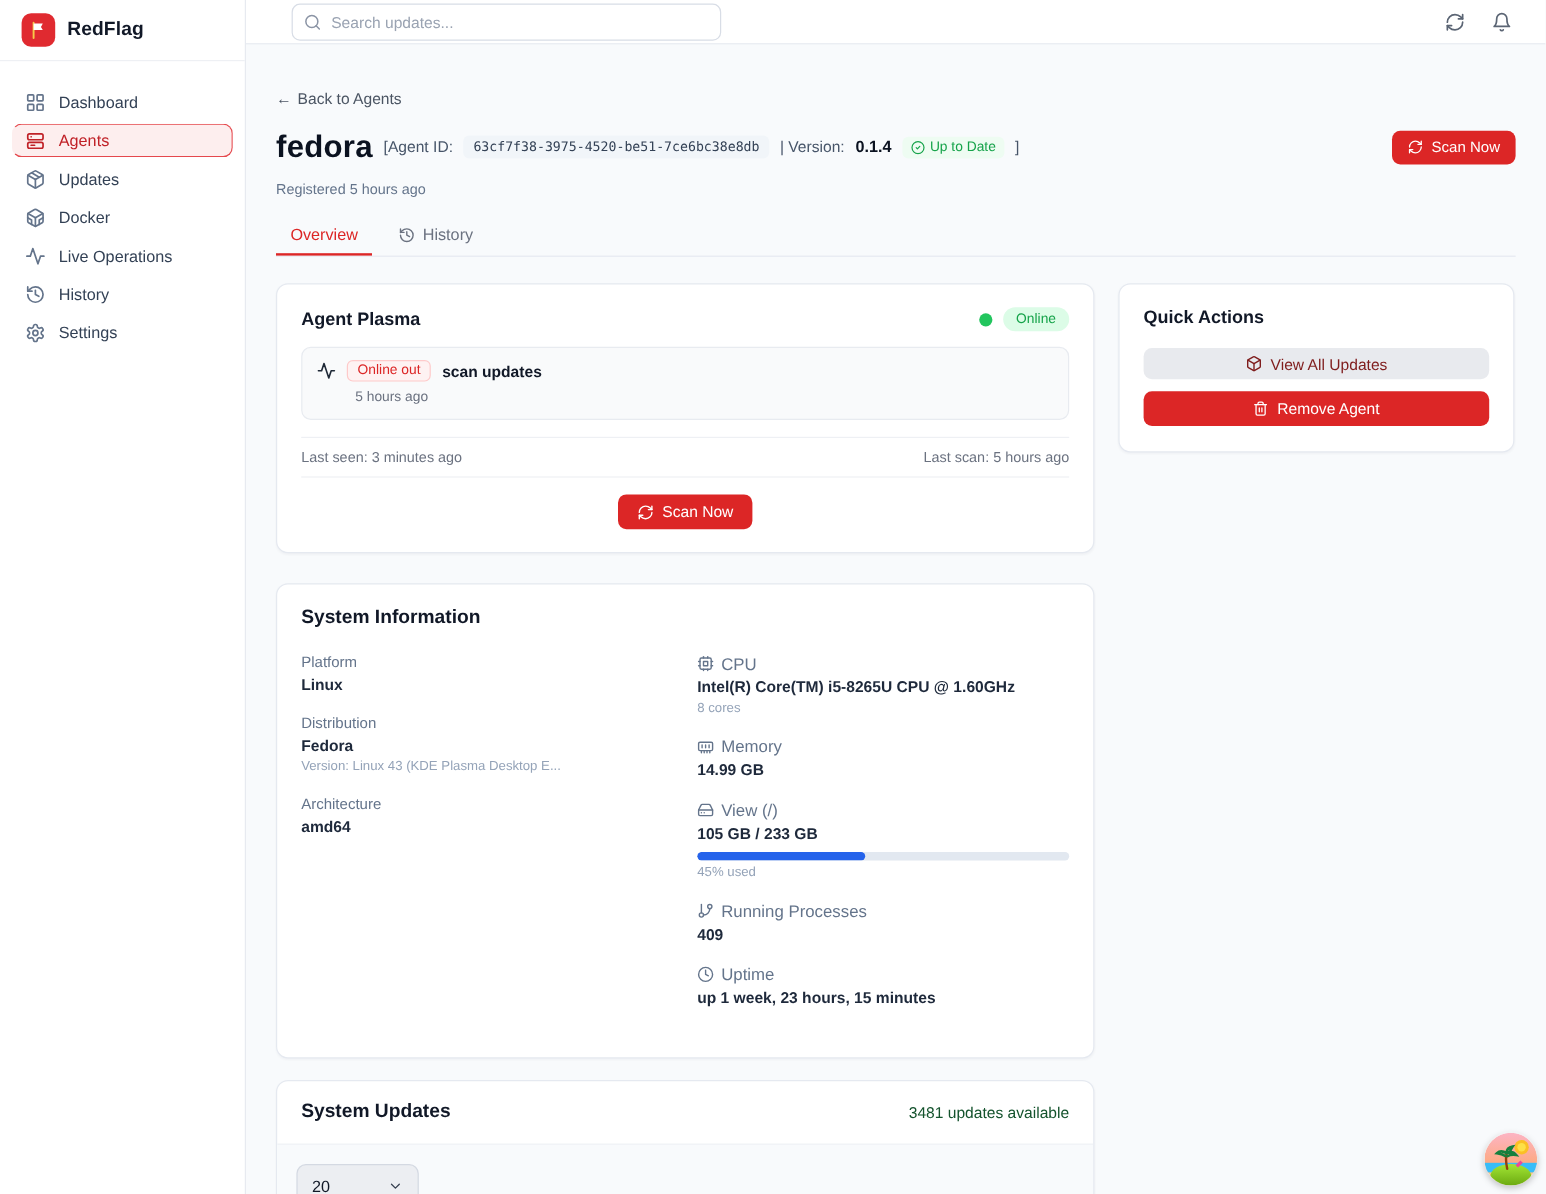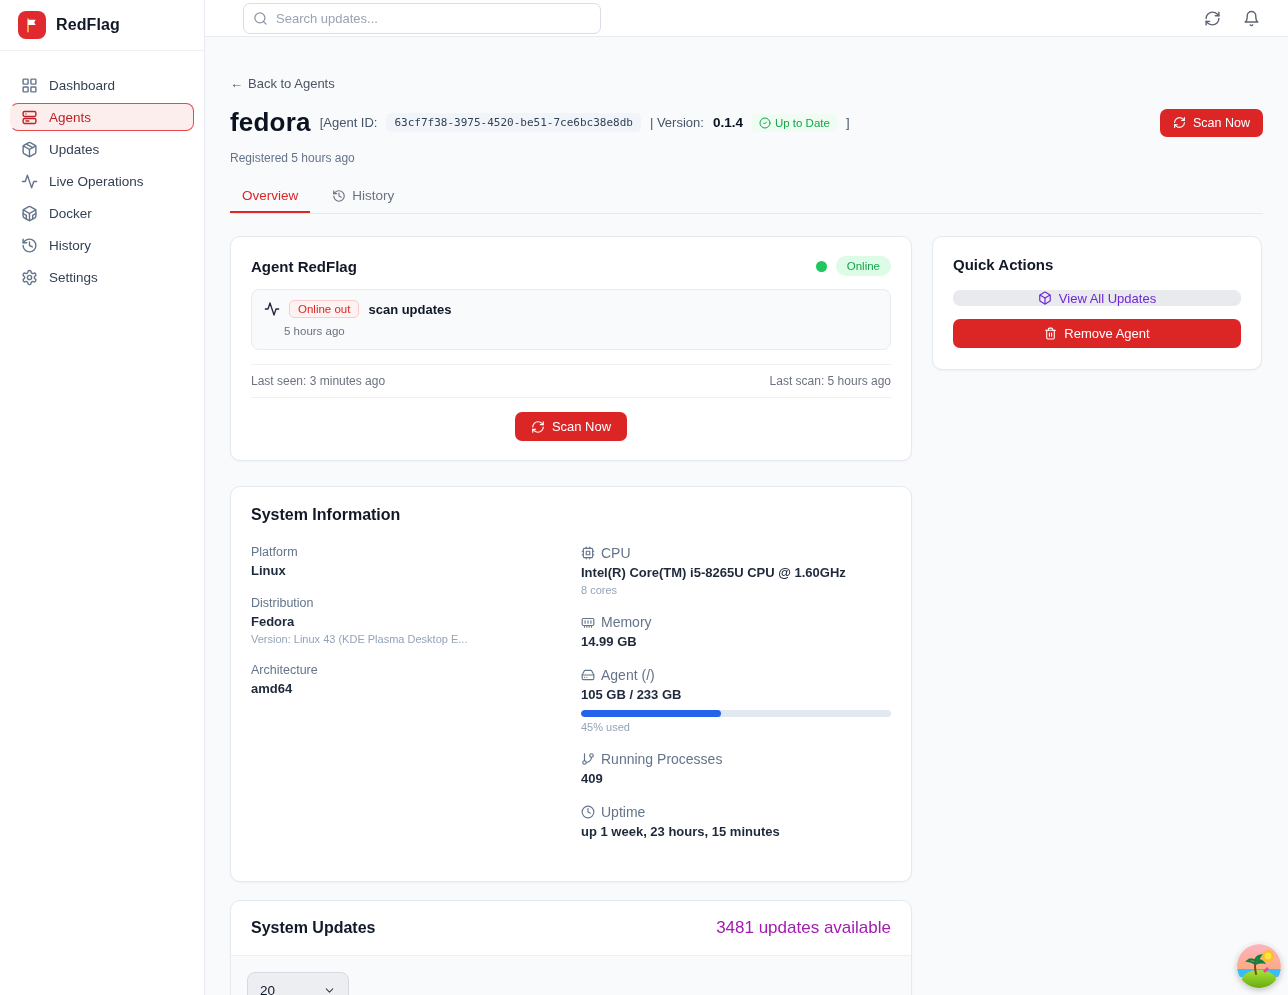--- a/index.html
+++ b/index.html
@@ -56,51 +56,51 @@
   .card-head { display:flex; align-items:center; }
   .card-title { font-size:15px; font-weight:700; color:#111827; }
   .online-wrap { margin-left:auto; display:flex; align-items:center; gap:9px; }
   .dot { width:11px; height:11px; border-radius:50%; background:#22c55e; }
   .pill-green { font-size:11.5px; font-weight:500; color:#16a34a; background:#dcfce7; border-radius:999px; padding:4px 11px; }
   .event-box { margin-top:13px; background:#f9fafb; border:1px solid #e8ebf0; border-radius:8px; padding:10px 12px 12px 12px; }
   .event-line { display:flex; align-items:center; gap:9px; }
   .event-ic { color:#1f2937; }
   .badge-timeout { font-size:11.5px; font-weight:500; color:#dc2626; background:#fef2f2; border:1px solid #fecaca; border-radius:5px; padding:2px 8px; }
   .event-text { font-size:13px; font-weight:700; color:#111827; }
-  .event-time { margin:7px 0 0 20px; font-size:11.5px; color:#6b7280; }
+  .event-time { margin:7px 0 0 32px; font-size:11.5px; color:#6b7280; }
   .as-divider { border-top:1px solid #eef0f4; margin-top:14px; }
   .seen-row { display:flex; font-size:12px; color:#6b7280; padding:9px 0; }
   .seen-row .right { margin-left:auto;text-align:center; }
   .as-btn-wrap { border-top:1px solid #eef0f4; padding-top:14px; display:flex; justify-content:center; }
   .scan-mid { height:29px; padding:0 16px; font-size:13px; }
 
   
   .qa-card { padding:19px 20px 21px 20px; }
-  .qa-btn-gray { margin-top:17px; width:100%; height:16px; background:#e8eaee; color:#6d28d9; border-radius:7px; font-size:13px; font-weight:500; }
+  .qa-btn-gray { margin-top:17px; width:100%; height:26px; background:#e8eaee; color:#7f1d1d; border-radius:7px; font-size:13px; font-weight:500; }
   .qa-btn-red { margin-top:10px; width:100%; height:29px; font-size:13px; }
 
   
   .si-card { margin-top:25px; padding:19px 20px 24px 20px; }
   .si-title { font-size:16px; font-weight:700; color:#111827; }
   .si-grid { margin-top:21px; display:flex; }
   .si-left { width:330px; flex:0 0 auto; }
   .si-right { flex:1; }
   .si-group { margin-bottom:18px; }
   .si-label { font-size:12.5px; color:#64748b; margin-bottom:4px; }
   .si-label-ic { display:flex; align-items:center; gap:6px; font-size:14px; color:#64748b; margin-bottom:4px; }
   .si-label-ic .sic { color:#64748b; }
   .si-value { font-size:13px; font-weight:700; color:#1e293b; }
   .si-sub { margin-top:4px; font-size:11px; color:#94a3b8; }
   .progress-track { margin-top:8px; width:310px; height:7px; border-radius:999px; background:#e2e8f0; overflow:hidden; }
   .progress-fill { height:100%; border-radius:999px; background:#2563eb; }
 
   
   .su-card { margin-top:18px; overflow:hidden; }
   .su-head { display:flex; align-items:center; padding:17px 20px; border-bottom:1px solid #eceff3; }
-  .su-count { margin-left:auto; font-size:17px; color:#a21caf; }
+  .su-count { margin-left:auto; font-size:13px; color:#14532d; }
   .su-toolbar { display:flex; align-items:center; gap:12px; background:#f8fafc; padding:16px; border-bottom:1px solid #eceff3; }
   .pkg-search { position:relative; flex:1; }
   .pkg-search input { width:100%; height:36px; border:1px solid #d4d9e2; border-radius:8px; padding:0 12px 0 34px; font-size:13.5px; color:#334155; outline:none; background:#fff; font-family:"Liberation Sans",sans-serif; }
   .pkg-search input::placeholder { color:#9aa3b2; }
   .pkg-search .search-ic { top:10px; }
   .page-select { width:102px; height:34px; background:#eceef2; border:1px solid #d4d9e2; border-radius:8px; display:flex; align-items:center; padding:17px 12px; font-size:13.5px; color:#111827; cursor:pointer; }
   .page-select .chev { margin-left:auto; color:#374151; }
 
   
   .island-fab { position:absolute; left:1237px; top:944px; width:44px; height:44px; border-radius:50%; overflow:hidden; box-shadow:0 2px 6px rgba(0,0,0,.25), 0 0 0 1px rgba(255,255,255,.8); cursor:pointer; z-index:9; }
@@ -141,33 +141,33 @@
       <svg class="ic nico" viewBox="0 0 24 24">
           <path d="M21 8a2 2 0 0 0-1-1.73l-7-4a2 2 0 0 0-2 0l-7 4A2 2 0 0 0 3 8v8a2 2 0 0 0 1 1.73l7 4a2 2 0 0 0 2 0l7-4A2 2 0 0 0 21 16Z"></path>
           <path d="m3.3 7 8.7 5 8.7-5"></path>
           <path d="M12 22V12"></path>
           <path d="m7.5 4.27 9 5.15"></path>
         </svg>
       <span>Updates</span>
     </div>
     <div class="nav-item">
       <svg class="ic nico" viewBox="0 0 24 24">
-          <path d="M22 12h-4l-3 9L9 3l-3 9H2"></path>
-        </svg>
-      <span>Live Operations</span>
-    </div>
-    <div class="nav-item">
-      <svg class="ic nico" viewBox="0 0 24 24">
           <path d="M21 16V8a2 2 0 0 0-1-1.73l-7-4a2 2 0 0 0-2 0l-7 4A2 2 0 0 0 3 8v8a2 2 0 0 0 1 1.73l7 4a2 2 0 0 0 2 0l7-4A2 2 0 0 0 21 16z"></path>
           <polyline points="3.27 6.96 12 12.01 20.73 6.96"></polyline>
           <line x1="12" x2="12" y1="22.08" y2="12"></line>
           <polyline points="7.5 19.79 7.5 14.6 3 12"></polyline>
           <polyline points="21 12 16.5 14.6 16.5 19.79"></polyline>
         </svg>
       <span>Docker</span>
+    </div>
+    <div class="nav-item">
+      <svg class="ic nico" viewBox="0 0 24 24">
+          <path d="M22 12h-4l-3 9L9 3l-3 9H2"></path>
+        </svg>
+      <span>Live Operations</span>
     </div>
     <div class="nav-item">
       <svg class="ic nico" viewBox="0 0 24 24">
           <path d="M3 12a9 9 0 1 0 9-9 9.75 9.75 0 0 0-6.74 2.74L3 8"></path>
           <path d="M3 3v5h5"></path>
           <path d="M12 7v5l4 2"></path>
         </svg>
       <span>History</span>
     </div>
     <div class="nav-item">
@@ -251,21 +251,21 @@
       <span>History</span>
     </div>
   </div>
 
   <div class="grid">
 
     <div class="col-main">
 
       <section class="card as-card">
         <div class="card-head">
-          <span class="card-title">Agent RedFlag</span>
+          <span class="card-title">Agent Plasma</span>
           <span class="online-wrap">
             <span class="dot"></span>
             <span class="pill-green">Online</span>
           </span>
         </div>
         <div class="event-box">
           <div class="event-line">
             <svg class="ic event-ic" width="16" height="16" viewBox="0 0 24 24">
                 <path d="M22 12h-4l-3 9L9 3l-3 9H2"></path>
               </svg>
@@ -347,21 +347,21 @@
               <div class="si-value">14.99 GB</div>
             </div>
             <div class="si-group">
               <div class="si-label-ic">
                 <svg class="ic sic" width="14" height="14" viewBox="0 0 24 24">
                     <line x1="22" x2="2" y1="12" y2="12"></line>
                     <path d="M5.45 5.11 2 12v6a2 2 0 0 0 2 2h16a2 2 0 0 0 2-2v-6l-3.45-6.89A2 2 0 0 0 16.76 4H7.24a2 2 0 0 0-1.79 1.11z"></path>
                     <line x1="6" x2="6.01" y1="16" y2="16"></line>
                     <line x1="10" x2="10.01" y1="16" y2="16"></line>
                   </svg>
-                <span>Agent (/)</span>
+                <span>View (/)</span>
               </div>
               <div class="si-value">105 GB / 233 GB</div>
               <div class="progress-track">
                 <div class="progress-fill" style="width: 45%;"></div>
               </div>
               <div class="si-sub">45% used</div>
             </div>
             <div class="si-group">
               <div class="si-label-ic">
                 <svg class="ic sic" width="14" height="14" viewBox="0 0 24 24">

